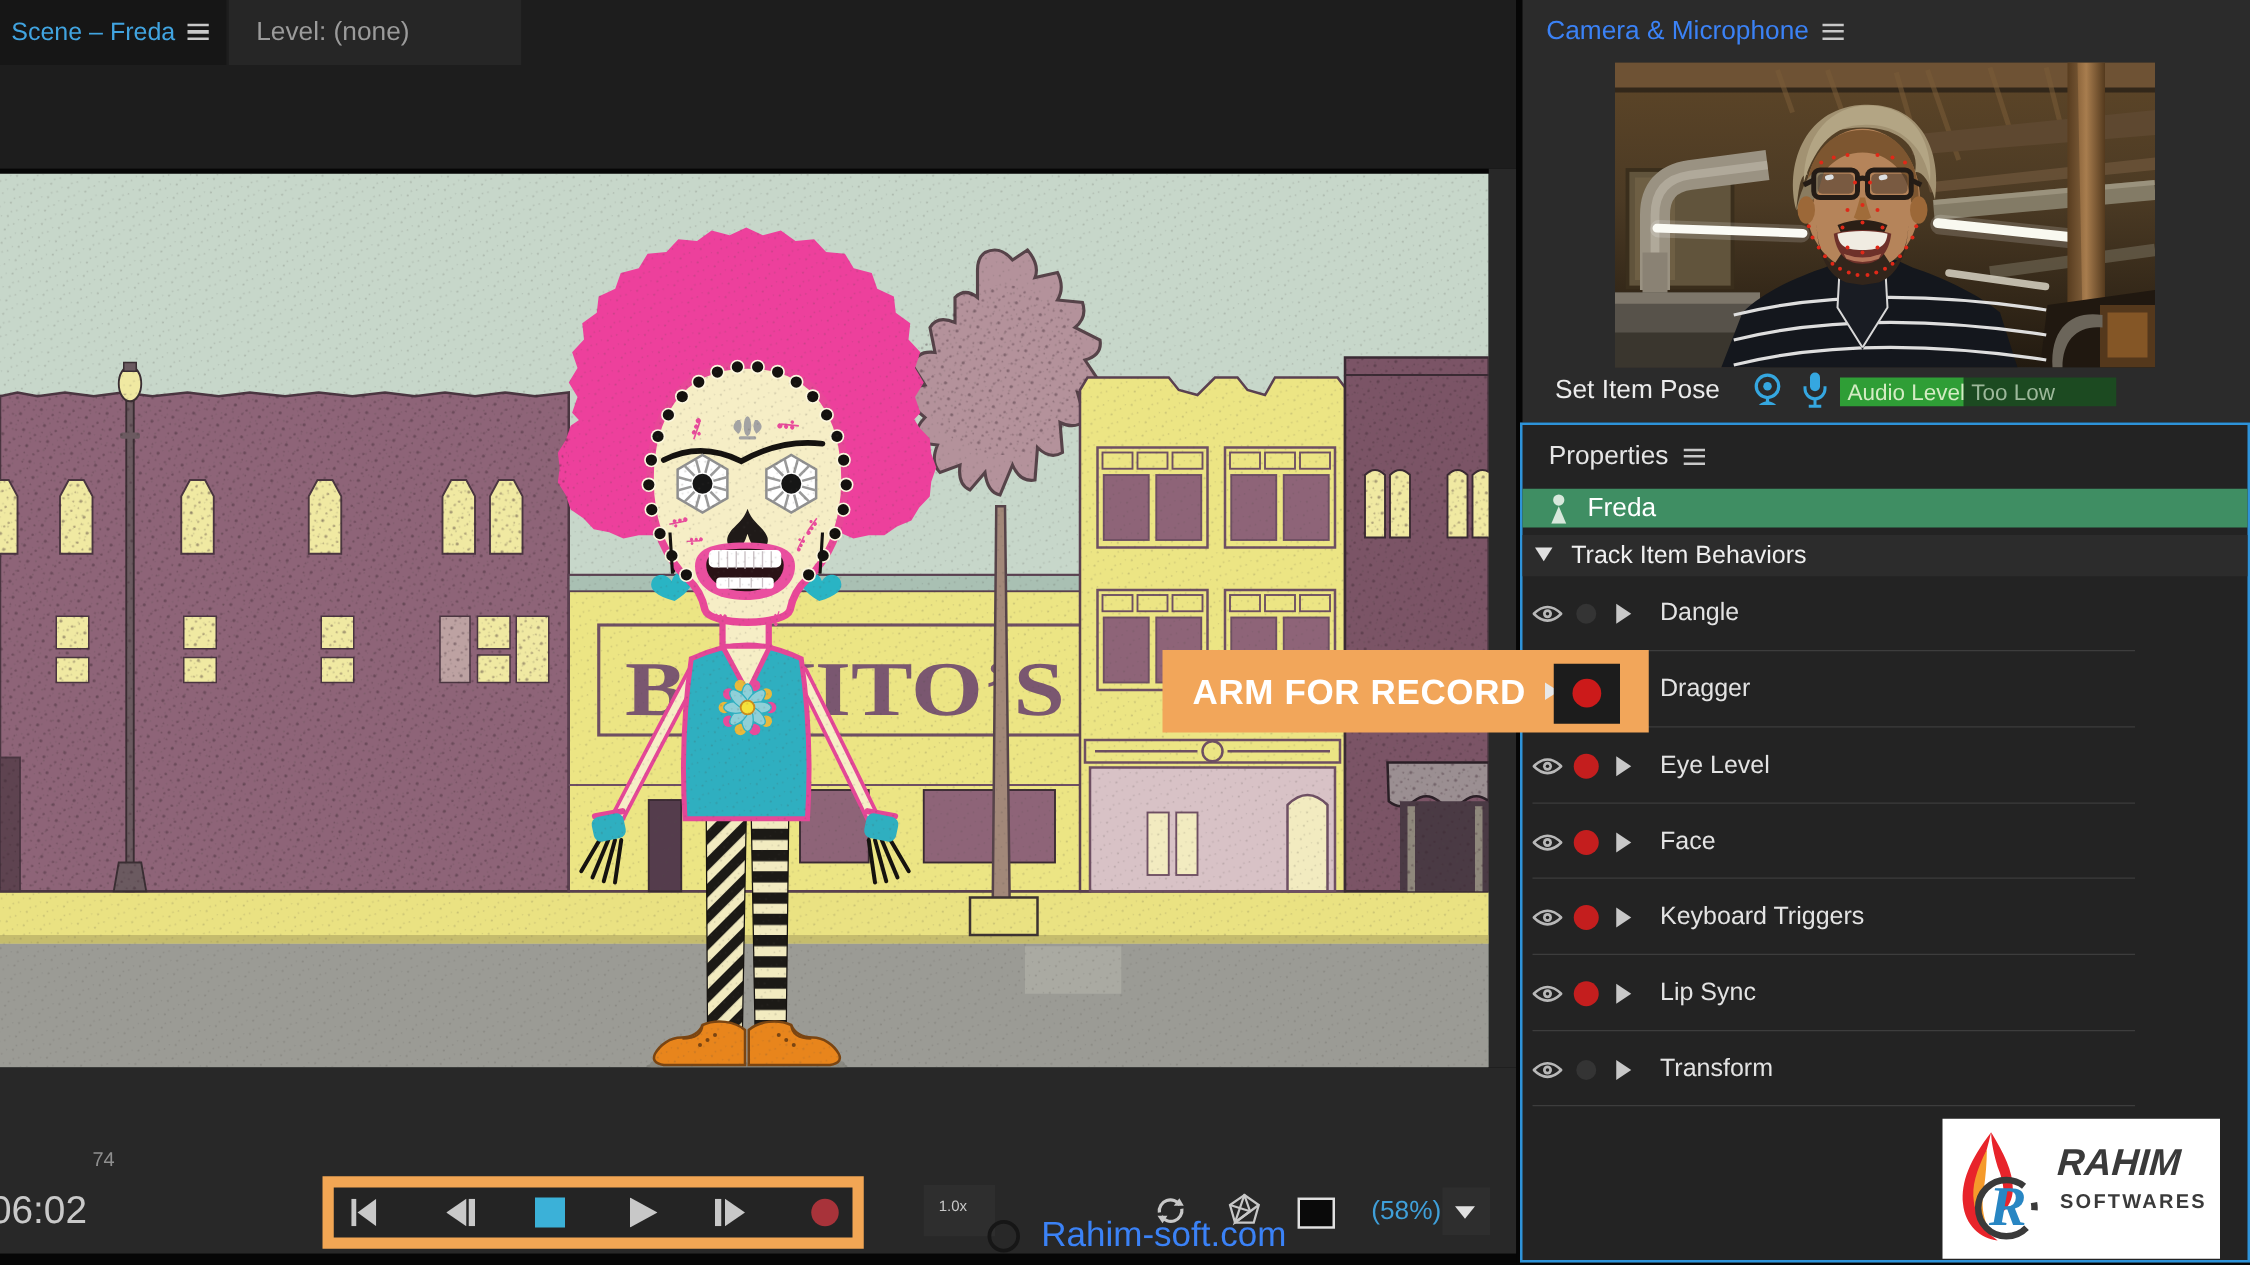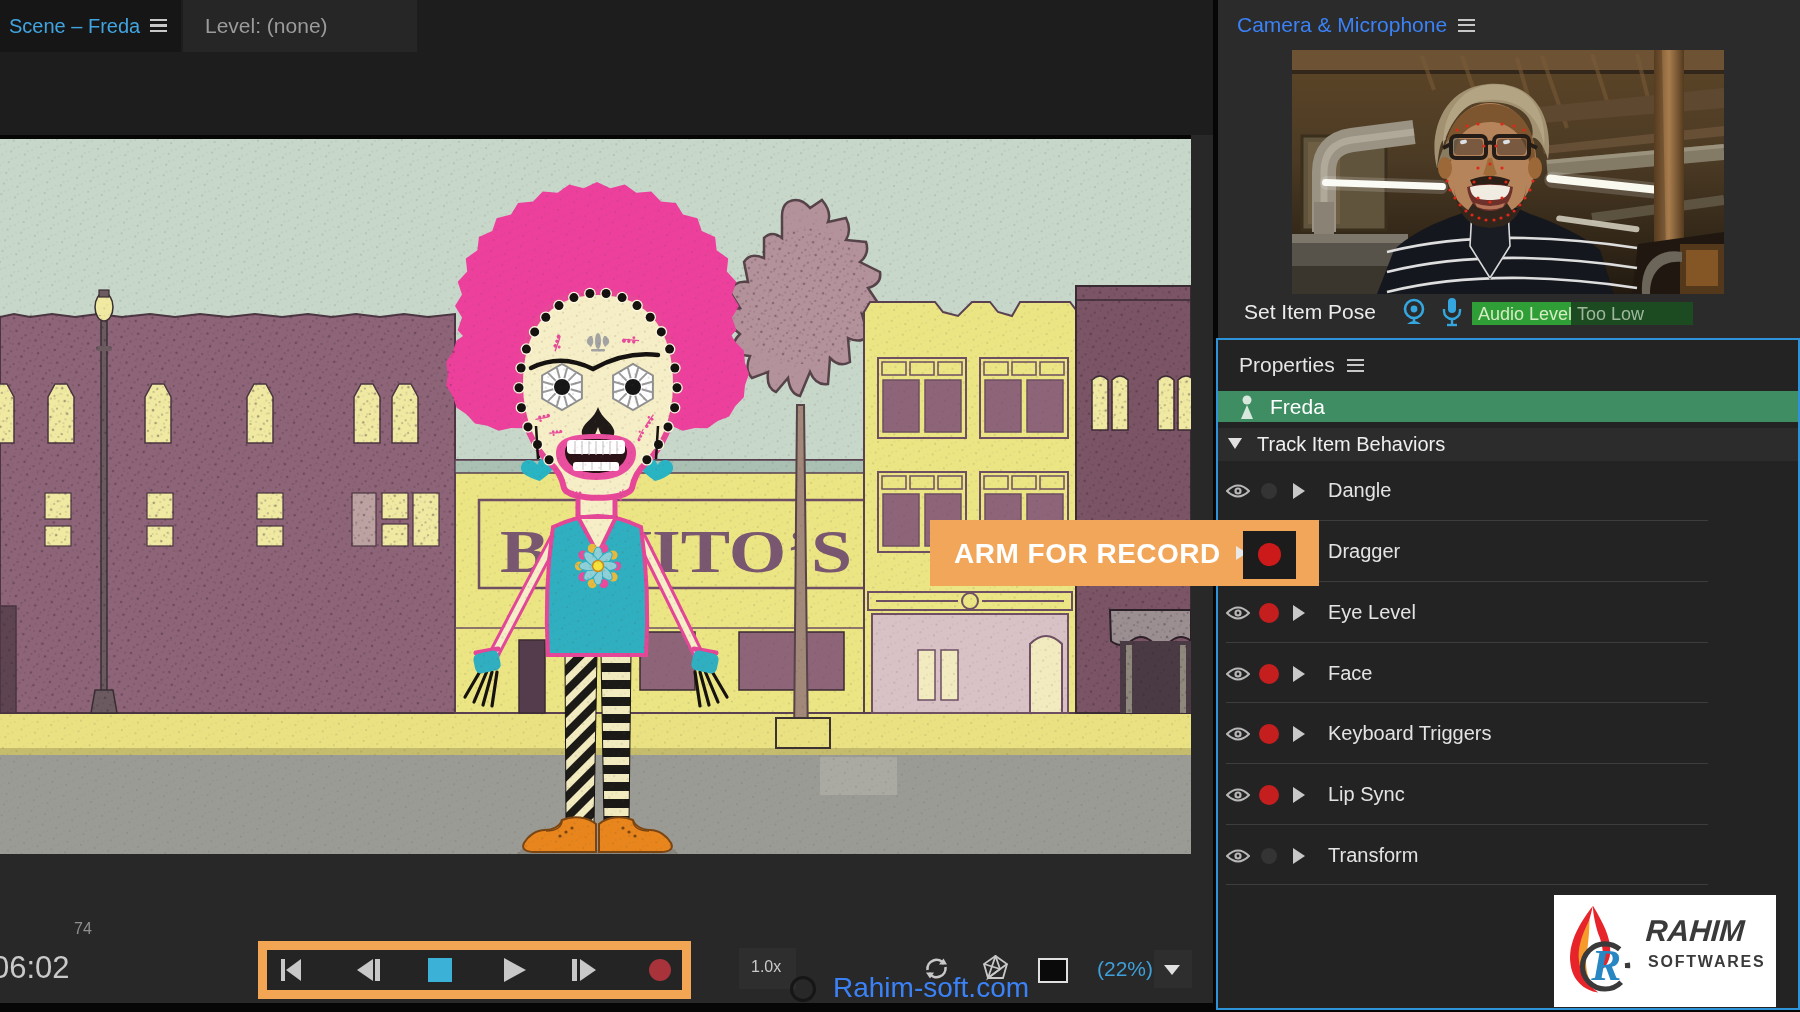--- a/index.html
+++ b/index.html
@@ -402,39 +402,39 @@
 <div class="abs" style="left:428px;top:958px;width:24px;height:24px;background:#3bb1d8"></div>
 <svg class="abs" style="left:504px;top:958px" width="22" height="24" viewBox="0 0 22 24">
     <polygon points="0,0 22,12 0,24" fill="#c8c8c8"></polygon>
   </svg>
 <svg class="abs" style="left:572px;top:959px" width="24" height="22" viewBox="0 0 24 22">
     <rect x="0" y="0" width="5" height="22" fill="#c8c8c8"></rect>
     <polygon points="8,0 24,11 8,22" fill="#c8c8c8"></polygon>
   </svg>
 <div class="abs" style="left:649px;top:959px;width:22px;height:22px;border-radius:50%;background:#a8333a"></div>
 <div class="abs" style="left:739px;top:948px;width:57px;height:41px;background:#2e2e2e"></div>
-<div class="abs" style="left:751px;top:958px;font-size:16px;color:#c9c9c9">1.0x</div>
+<div class="abs" style="left:751px;top:958px;font-size:12px;color:#c9c9c9">1.0x</div>
 <svg class="abs" style="left:924px;top:956px" width="25" height="25" viewBox="0 0 25 25">
     <g fill="none" stroke="#c8c8c8" stroke-width="2.6">
       <path d="M3.5 14 A 9 9 0 0 1 20 8"></path>
       <path d="M21.5 11 A 9 9 0 0 1 5 17"></path>
     </g>
     <polygon points="15,8.5 23,8.5 19.5,2.5" fill="#c8c8c8"></polygon>
     <polygon points="2,16.5 10,16.5 6,22.5" fill="#c8c8c8"></polygon>
   </svg>
 <svg class="abs" style="left:982px;top:955px" width="27" height="27" viewBox="0 0 27 27">
     <g fill="none" stroke="#c8c8c8" stroke-width="1.8">
       <polygon points="13.5,1 25,9 21,23 6,23 2,9"></polygon>
       <polygon points="13.5,1 18,14 6,23"></polygon>
       <line x1="2" y1="9" x2="18" y2="14"></line>
       <line x1="25" y1="9" x2="6" y2="23"></line>
     </g>
   </svg>
 <div class="abs" style="left:1038px;top:958px;width:30px;height:25px;border:2.5px solid #e0e0e0;background:#0a0a0a"></div>
-<div class="abs" style="left:1097px;top:957px;font-size:21px;color:#3f9fd9">(22%)</div>
+<div class="abs" style="left:1097px;top:957px;font-size:21px;color:#3f9fd9">(58%)</div>
 <div class="abs" style="left:1154px;top:950px;width:38px;height:38px;background:#2e2e2e"></div>
 <div class="abs" style="left:1164px;top:965px;width:0;height:0;border-top:10px solid #e0e0e0;border-left:8px solid transparent;border-right:8px solid transparent"></div>
 <div class="abs" style="left:790px;top:976px;width:26px;height:26px;border-radius:50%;border:3px solid #161616"></div>
 <div class="abs" style="left:833px;top:972px;font-size:28px;color:#3b82f6">Rahim-soft.com</div>
 
 <div class="abs" style="left:1213px;top:0;width:5px;height:1012px;background:#060606"></div>
 
 <div class="abs" style="left:1218px;top:0;width:582px;height:338px;background:#2b2b2b"></div>
 <div class="abs" style="left:1237px;top:13px;font-size:21px;color:#3b82f6">Camera &amp; Microphone</div>
 <div class="abs" style="left:1458px;top:19px;width:17px;height:13px;border-top:2.5px solid #c8c8c8;border-bottom:2.5px solid #c8c8c8">

